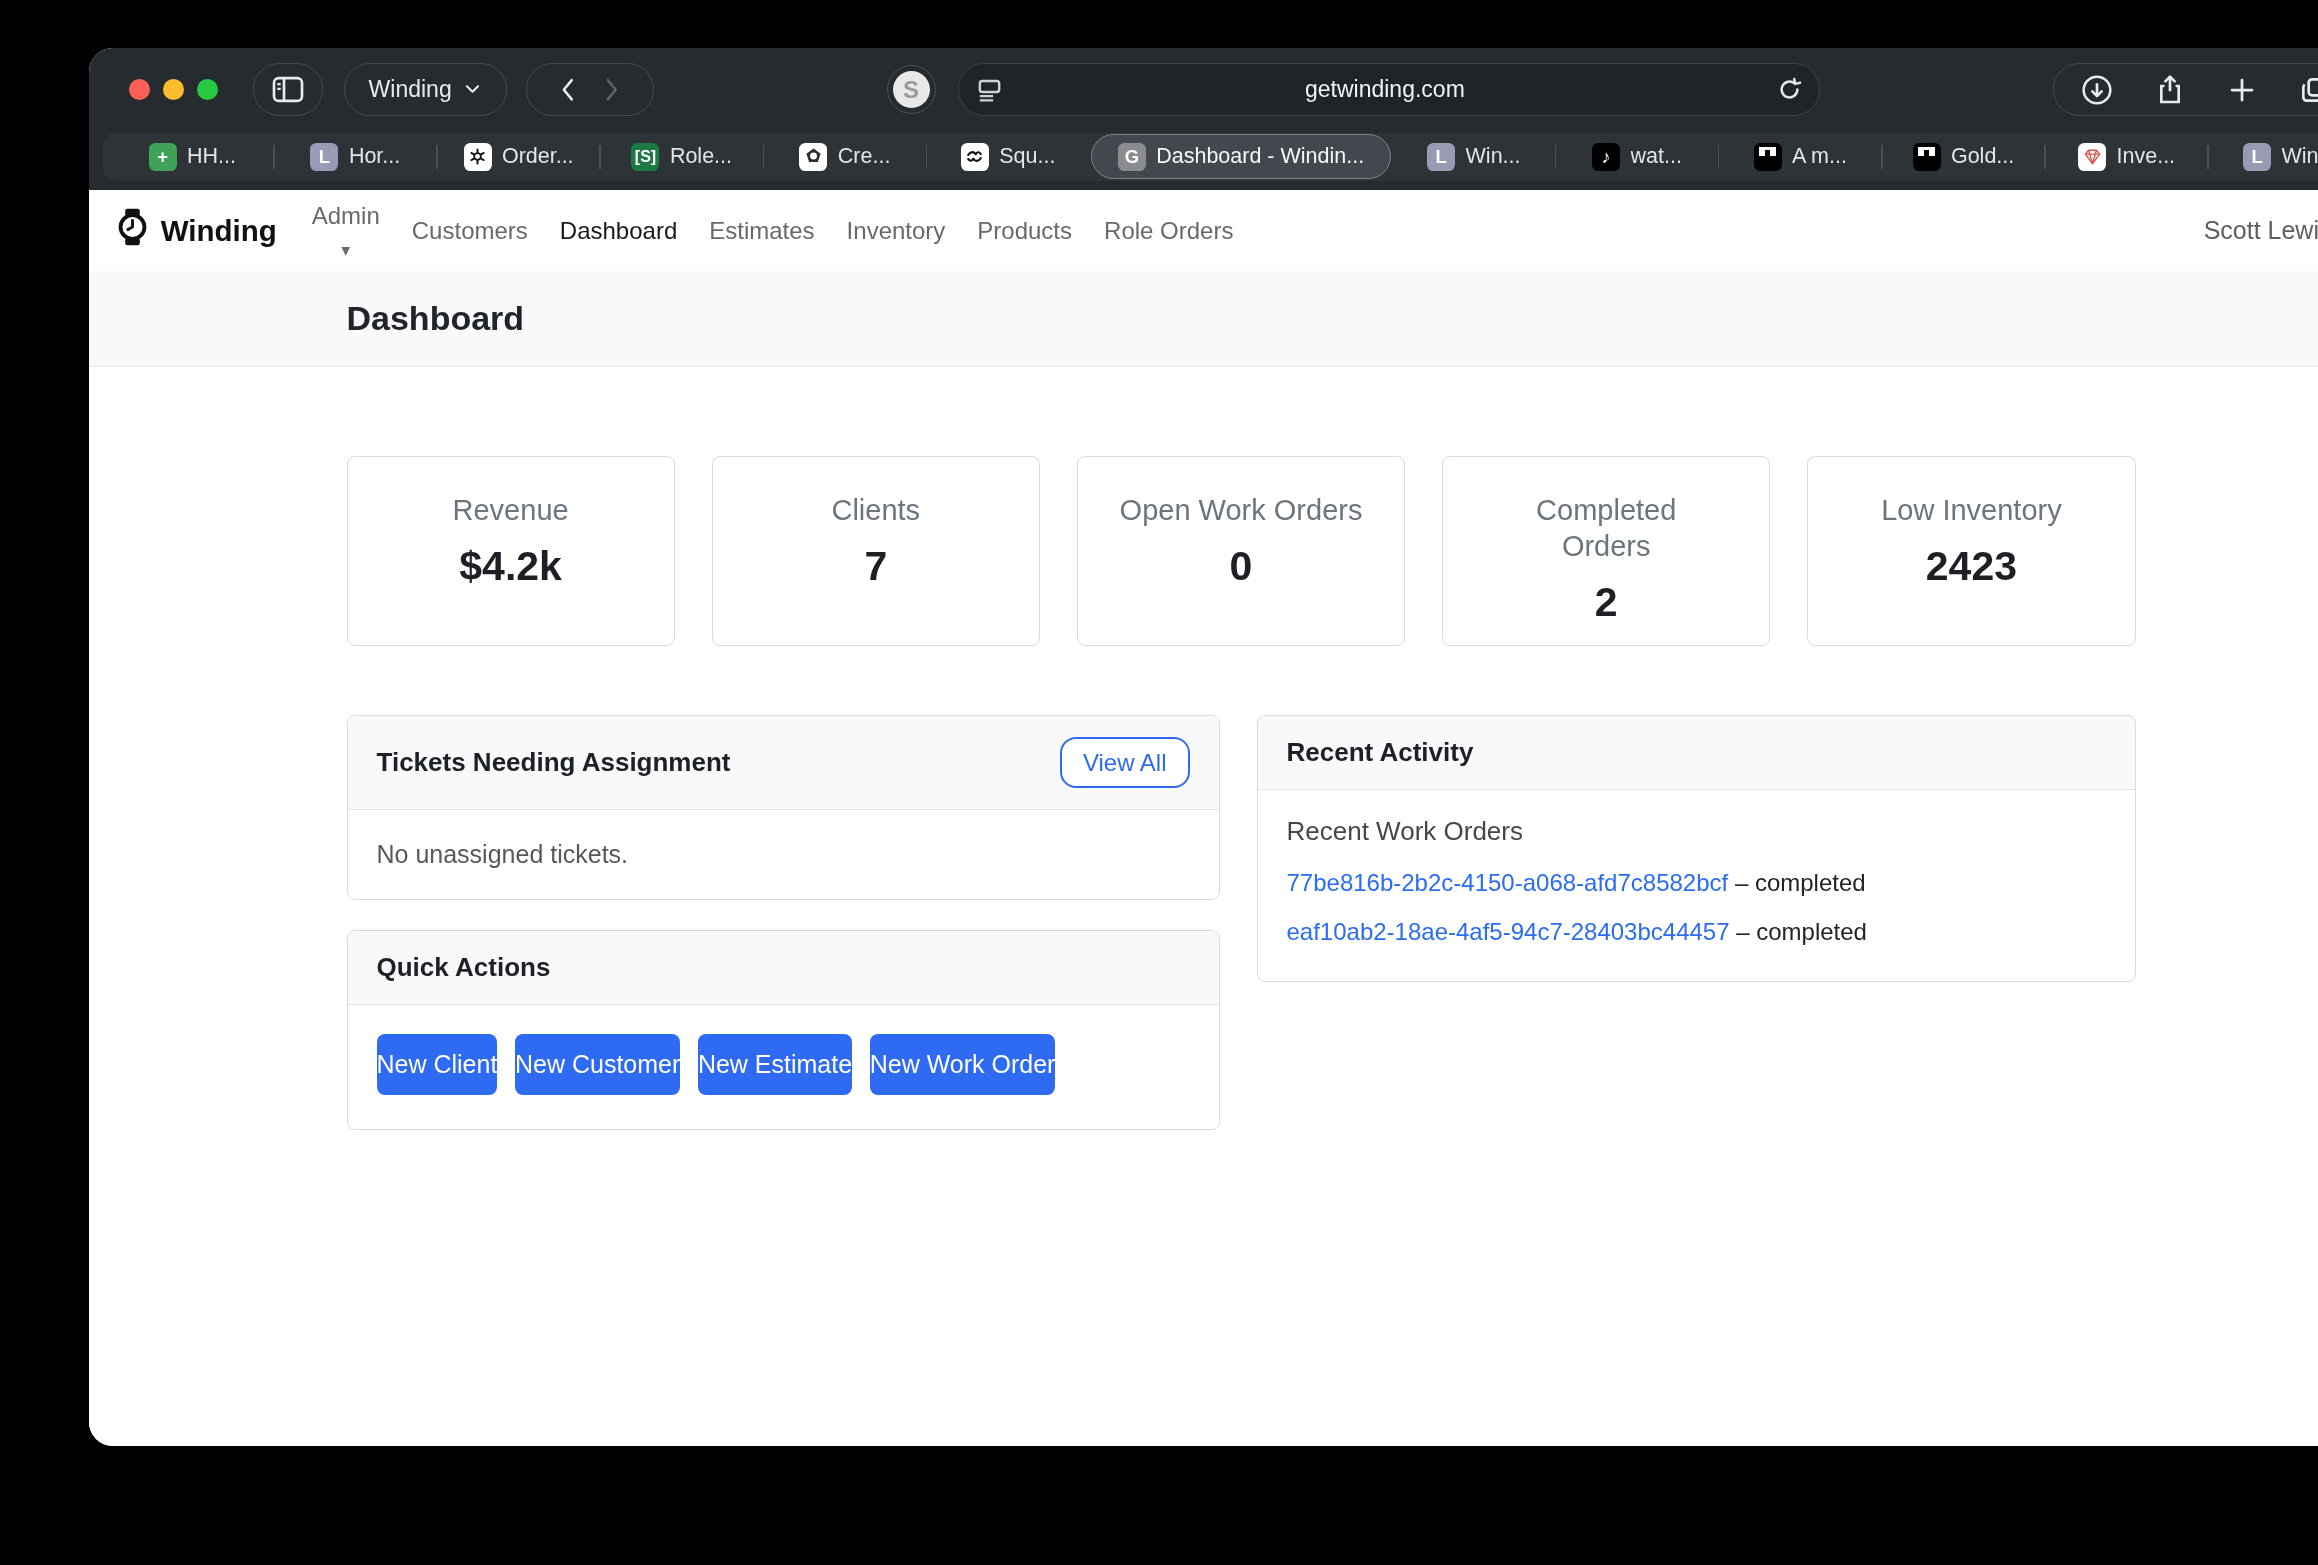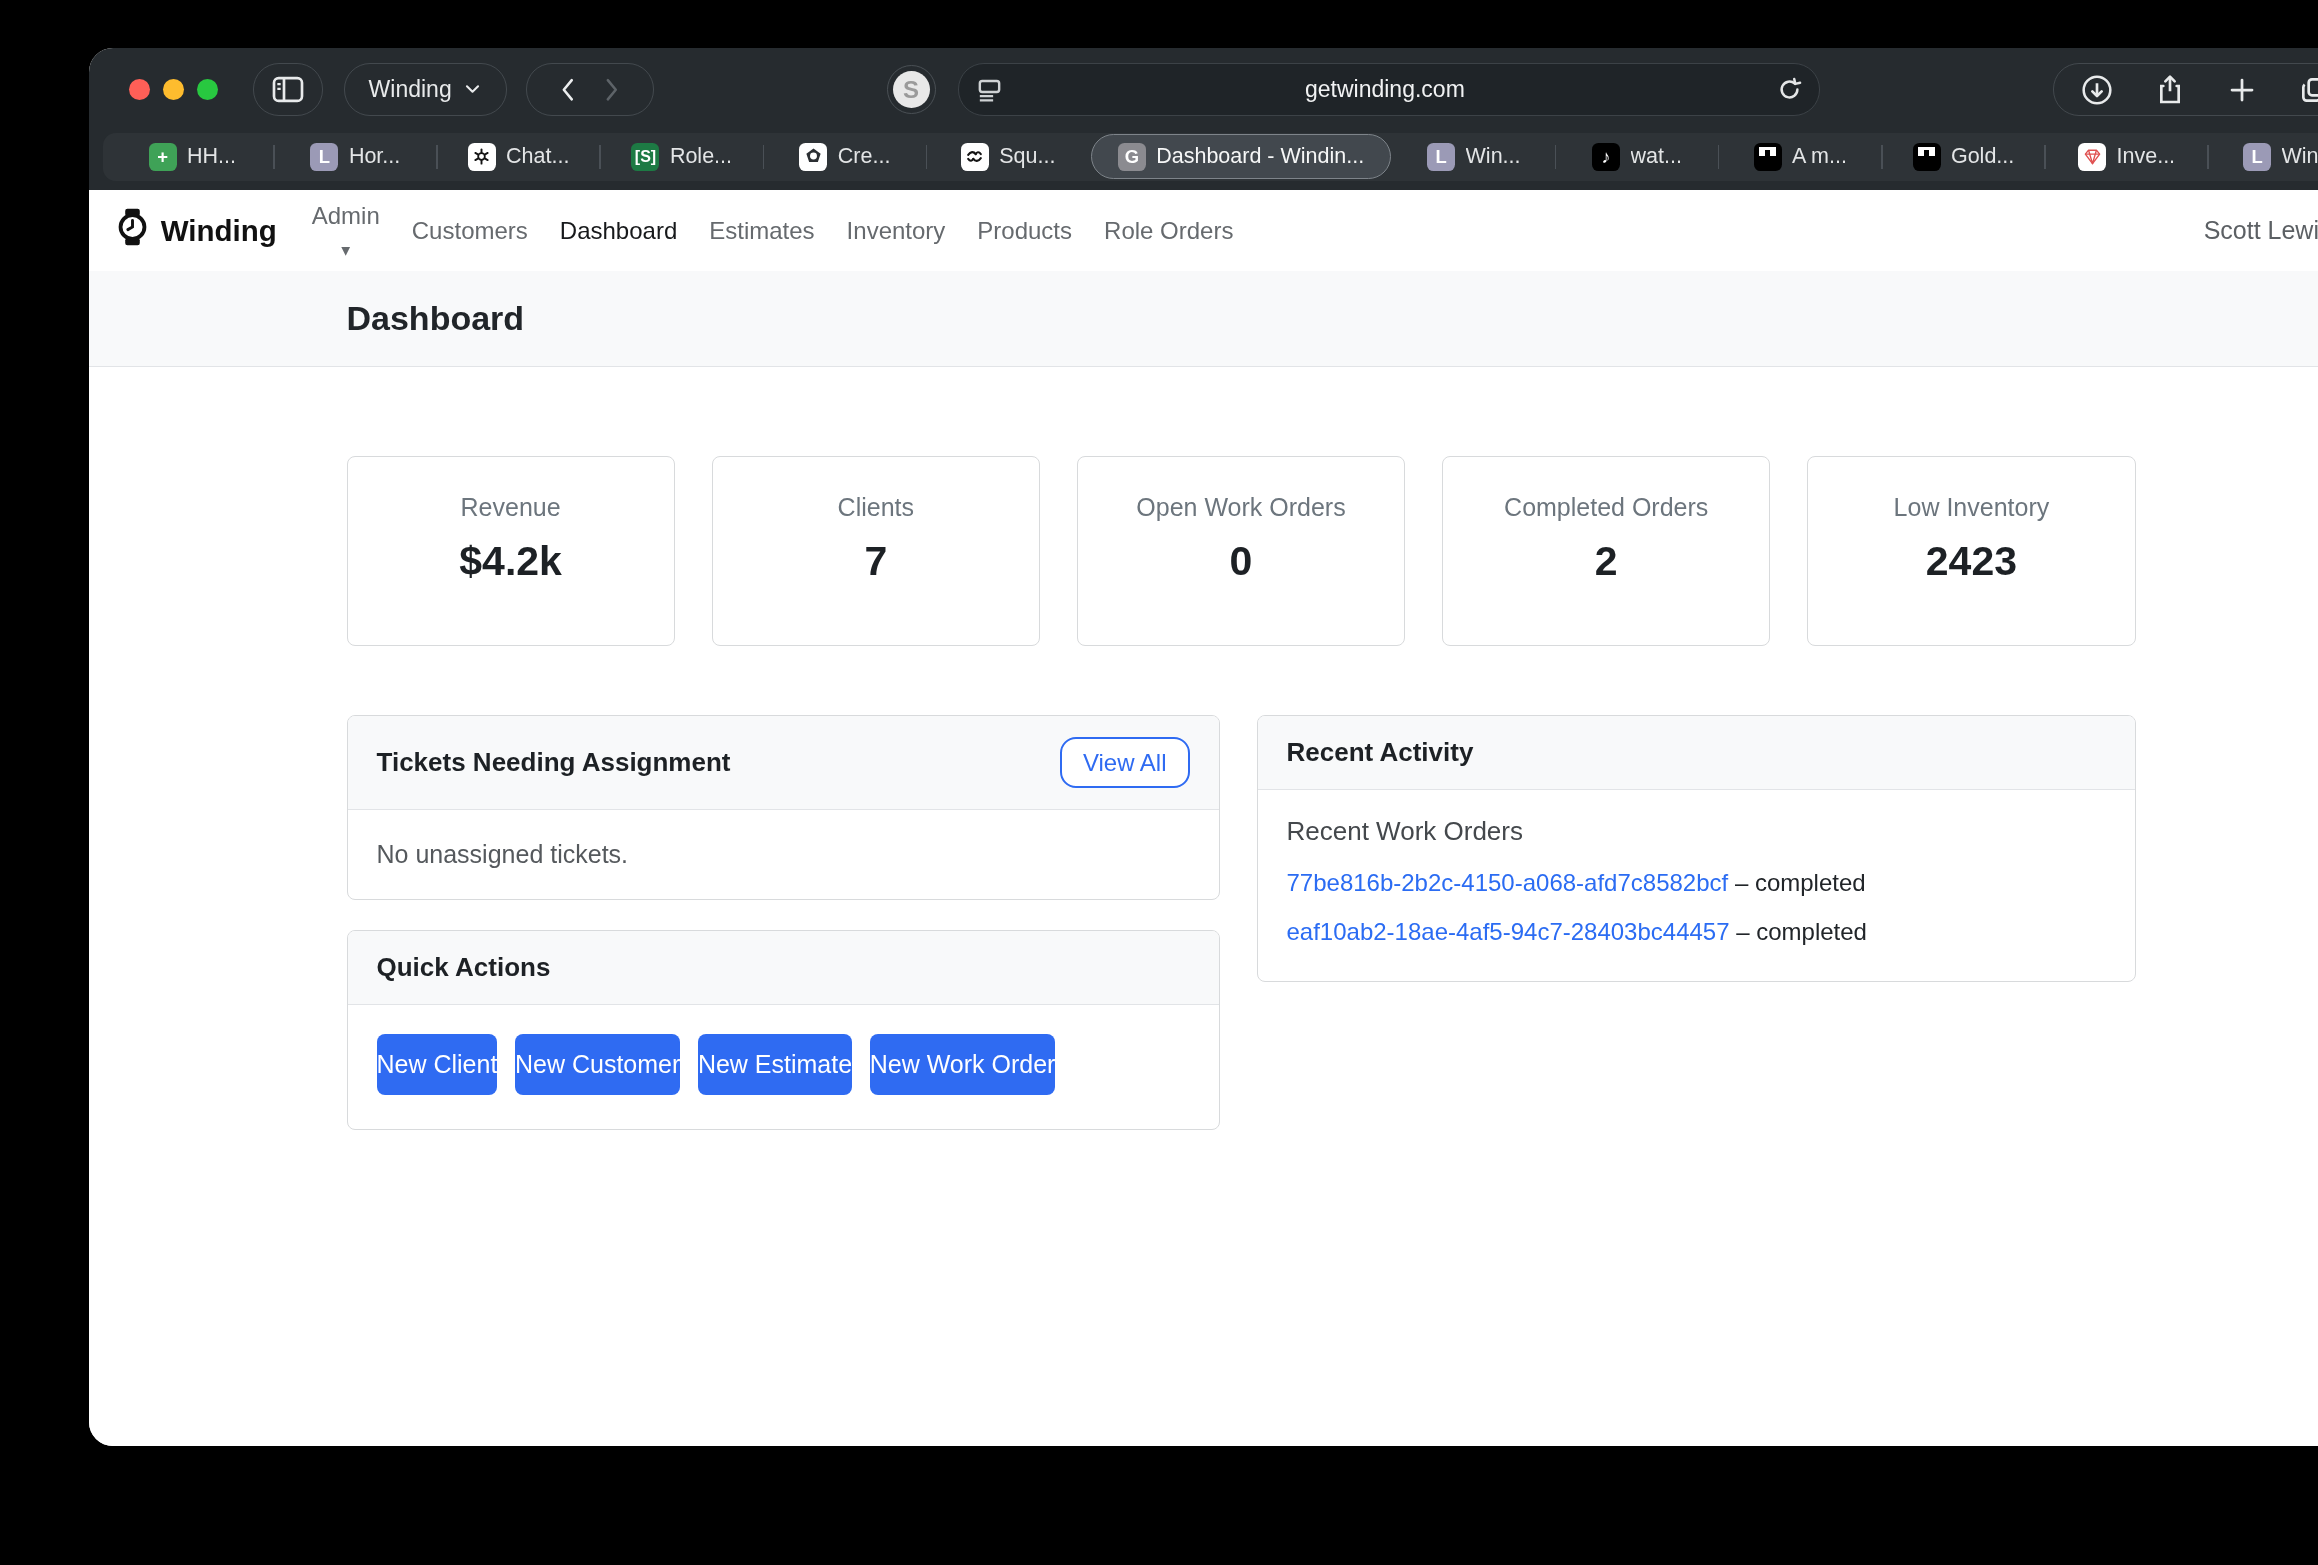--- a/index.html
+++ b/index.html
@@ -53,21 +53,21 @@
   .caret { font-size:17.6px; position:relative; top:1.6px; }
   .usermenu { margin-left:auto; display:flex; align-items:center; gap:12.8px; font-size:25px; color:#5c6064; margin-right:14.4px; }
 
   .pagehead { background:#f8f9fa; border-bottom:1.6px solid #e2e4e7; height:96px; display:flex; align-items:center; }
   .container { width:1789px; margin:0 auto; }
   .page-title { font-size:34px; font-weight:bold; color:#212529; }
 
   .main { flex:1; overflow:hidden; }
   .stats { display:flex; gap:37px; margin-top:89px; }
   .card { flex:1 1 0; height:190px; border:1.6px solid #d8dadc; border-radius:8px; text-align:center; padding-top:35px; background:#fff; }
-  .card .label { color:#6c757d; font-size:25px; line-height:1.25; }
+  .card .label { color:#6c757d; font-size:29px; line-height:1.25; }
   .card .value { color:#1d2125; font-size:41px; font-weight:bold; margin-top:14.4px; }
 
   .columns { display:flex; gap:37px; margin-top:69px; align-items:flex-start; }
   .col-left { width:873px; flex:0 0 auto; }
   .col-right { flex:1; }
   .panel { border:1.6px solid #d8dadc; border-radius:8px; background:#fff; overflow:hidden; }
   .panel-head { background:#f8f9fa; border-bottom:1.6px solid #e2e4e7; padding:21px 29px; display:flex; align-items:center; justify-content:space-between; }
   .panel-title { font-size:26px; font-weight:bold; color:#1d2125; }
   .panel-body { padding:30px 29px; }
   .muted { color:#55595d; font-size:25px;margin-top:35px; }
@@ -196,21 +196,21 @@
           <svg width="19" height="19" viewBox="0 0 24 24">
               <g stroke="#141414" stroke-width="2.4" stroke-linecap="round">
                 <line x1="12" y1="3" x2="12" y2="21"></line>
                 <line x1="4.2" y1="7.5" x2="19.8" y2="16.5"></line>
                 <line x1="4.2" y1="16.5" x2="19.8" y2="7.5"></line>
               </g>
               <circle cx="12" cy="12" r="4.2" fill="#fff"></circle>
               <circle cx="12" cy="12" r="4.2" fill="none" stroke="#141414" stroke-width="2.2"></circle>
             </svg>
         </span>
-        <span class="tab-label">Chat...</span>
+        <span class="tab-label">Order...</span>
       </div>
       <div class="tabdiv"></div>
       <div class="tab">
         <span class="favicon f-dgreen">[S]</span>
         <span class="tab-label">Role...</span>
       </div>
       <div class="tabdiv"></div>
       <div class="tab">
         <span class="favicon f-white">
           <svg width="19" height="19" viewBox="0 0 24 24">

